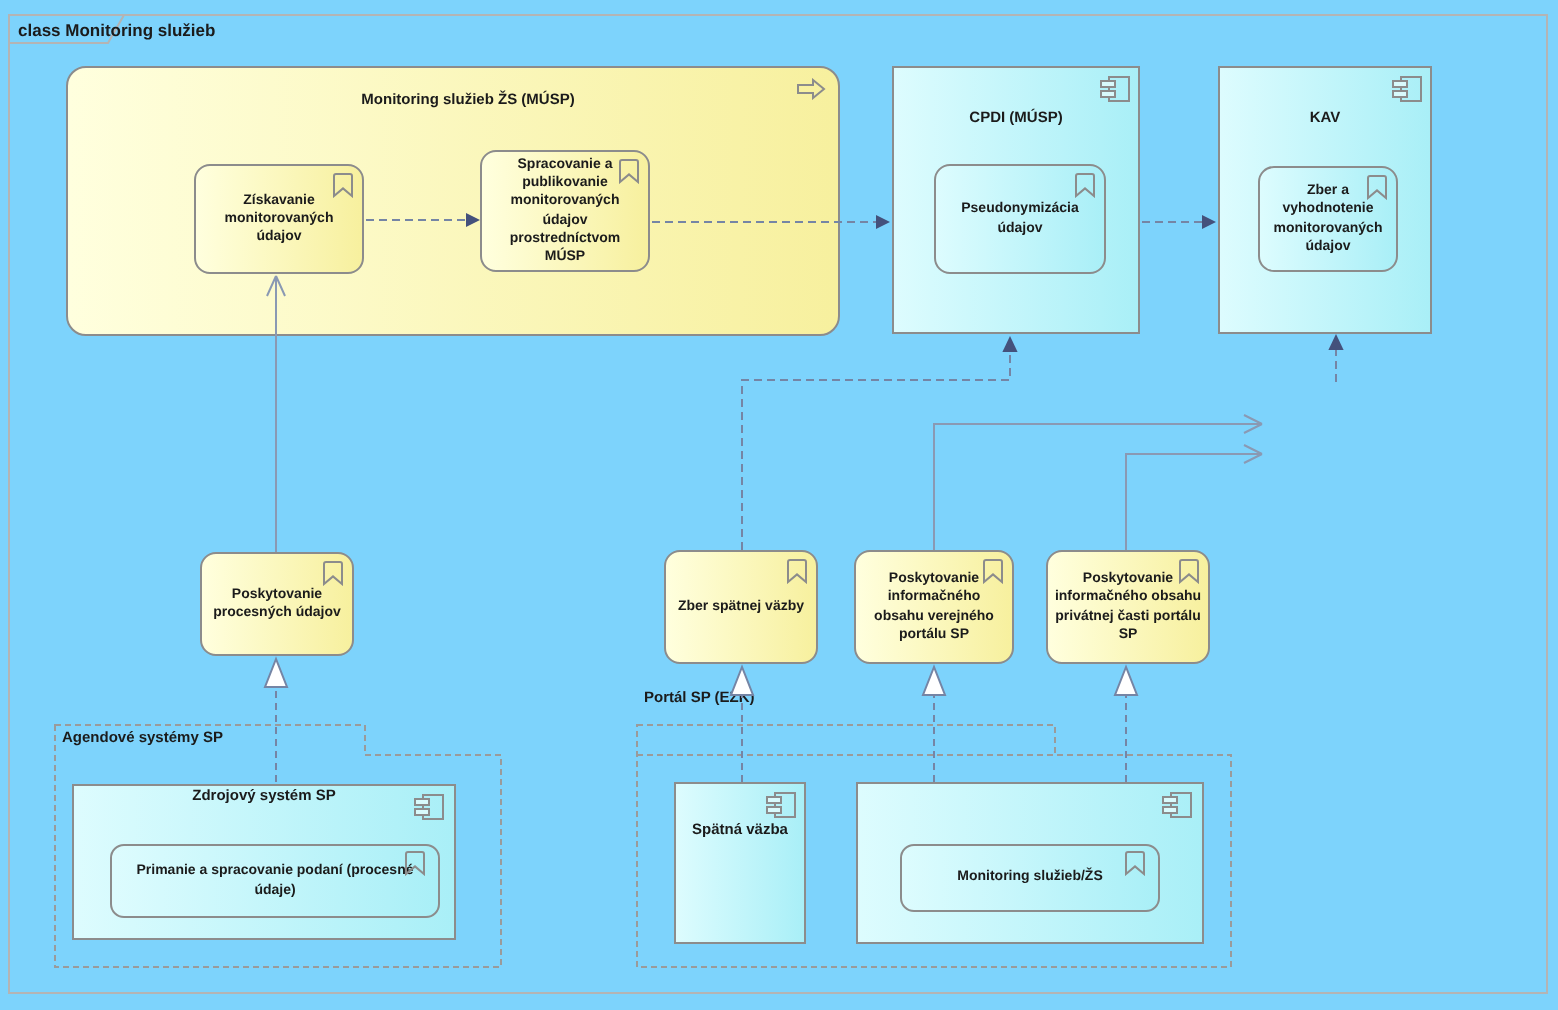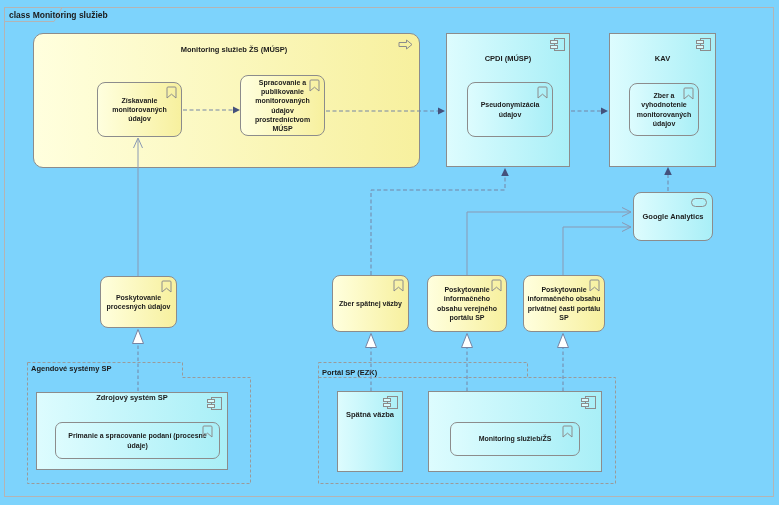--- a/index.html
+++ b/index.html
@@ -42,21 +42,21 @@
 
     <path d="M27.5,362.5 H182.5 V377.5 H250.5 V483.5 H27.5 Z" fill="none" stroke="#9A9A9A" stroke-dasharray="3 2"></path>
 
     <path d="M318.5,362.5 H527.5 V377.5 H615.5 V483.5 H318.5 Z" fill="none" stroke="#9A9A9A" stroke-dasharray="3 2"></path>
     <line x1="318.5" y1="377.5" x2="527.5" y2="377.5" stroke="#9A9A9A" stroke-dasharray="3 2"></line>
   </svg>
 
   <div class="frame-title">class Monitoring služieb</div>
 
   <div class="boundary-label" style="left:31px;top:364px;">Agendové systémy SP</div>
-  <div class="boundary-label" style="left:322px;top:368px;">Portál SP (EZK)</div>
+  <div class="boundary-label" style="left:322px;top:344px;">Portál SP (EZK)</div>
 
   <div class="node yellow round-lg titled" style="left:33px;top:33px;width:387px;height:135px;">
     <span class="icon icon-tr" style="right:6px;top:5px;">
       <svg width="15" height="11" viewBox="0 0 15 11">
           <path d="M1,3.5 H8.5 V1 L14,5.5 L8.5,10 V7.5 H1 Z" fill="none" stroke="#8C8C8C"></path>
         </svg>
     </span>
     <div class="hdr txt" style="margin-top:11px;margin-left:15px;">Monitoring služieb ŽS (MÚSP)</div>
   </div>
 
@@ -111,28 +111,20 @@
 
   <div class="node cyan round center" style="left:629px;top:83px;width:70px;height:53px;">
     <span class="icon icon-tr">
       <svg width="11" height="13" viewBox="0 0 11 13">
           <path d="M2,1 h7 a1,1 0 0 1 1,1 v10 l-4.5,-3.8 -4.5,3.8 v-10 a1,1 0 0 1 1,-1 z" fill="none" stroke="#8C8C8C"></path>
         </svg>
     </span>
     <div class="txt">Zber a vyhodnotenie monitorovaných údajov</div>
   </div>
 
-  <div class="node cyan round center" style="left:633px;top:192px;width:80px;height:49px;">
-    <span class="icon icon-tr" style="top:5px;right:5px;">
-      <svg width="16" height="9" viewBox="0 0 16 9">
-          <rect x="0.5" y="0.5" width="15" height="8" rx="4" fill="none" stroke="#8C8C8C"></rect>
-        </svg>
-    </span>
-    <div class="txt" style="font-size:7.5px;">Google Analytics</div>
-  </div>
 
   <div class="node yellow round center" style="left:100px;top:276px;width:77px;height:52px;">
     <span class="icon icon-tr">
       <svg width="11" height="13" viewBox="0 0 11 13">
           <path d="M2,1 h7 a1,1 0 0 1 1,1 v10 l-4.5,-3.8 -4.5,3.8 v-10 a1,1 0 0 1 1,-1 z" fill="none" stroke="#8C8C8C"></path>
         </svg>
     </span>
     <div class="txt">Poskytovanie procesných údajov</div>
   </div>
 

